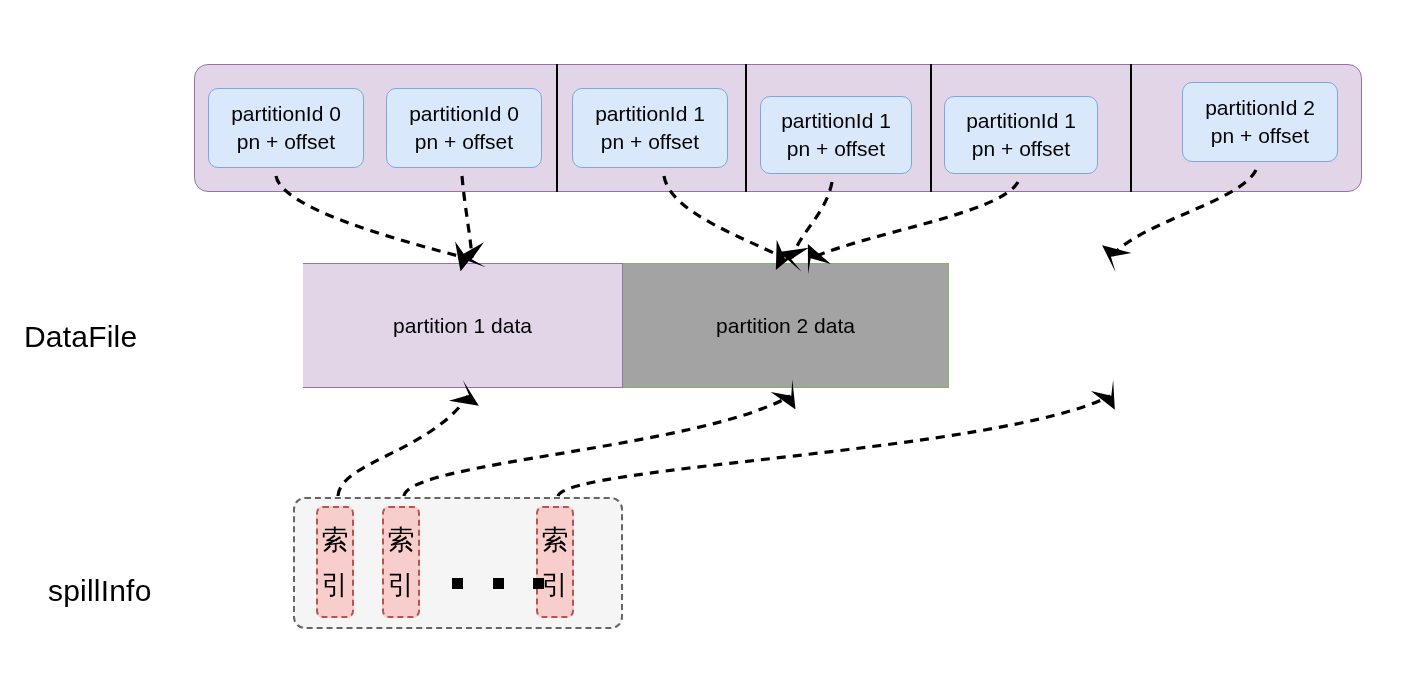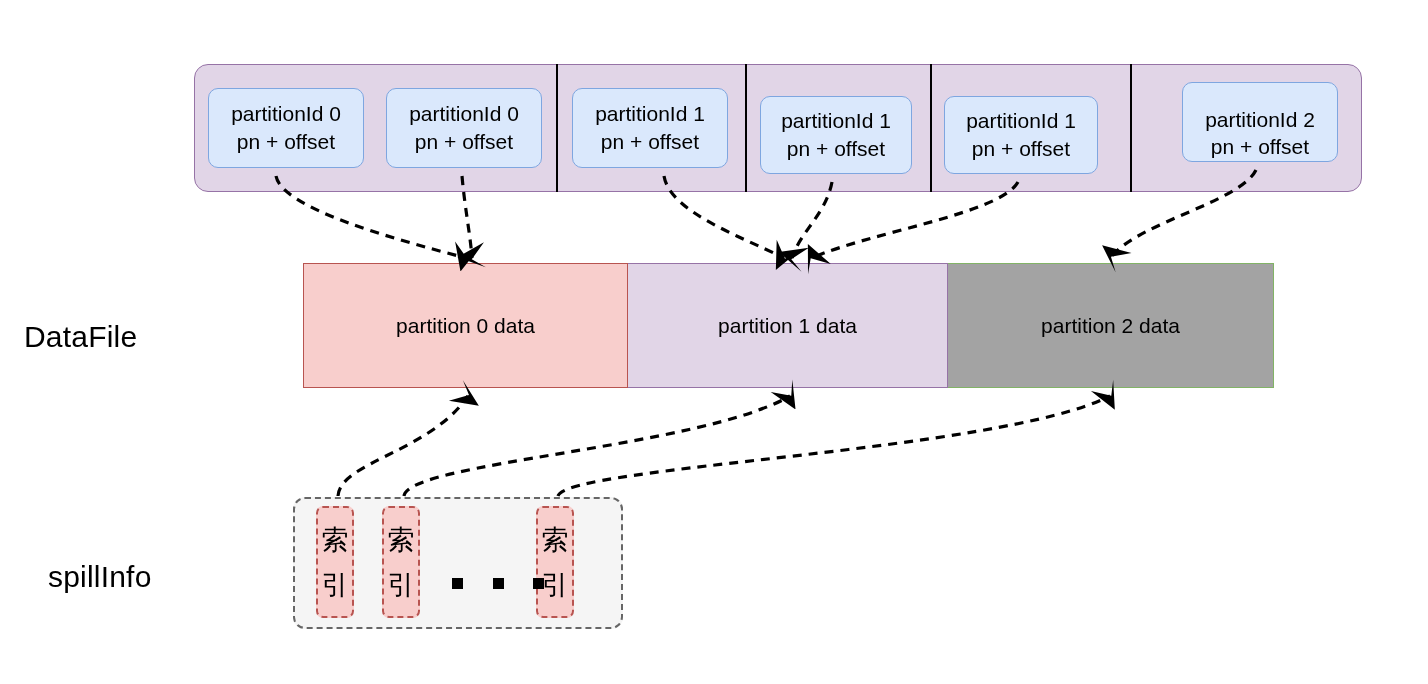--- a/index.html
+++ b/index.html
@@ -21,21 +21,21 @@
 
   
   .row-label {
     position: absolute;
     font-size: 30px;
     color: #000000;
     white-space: nowrap;
     letter-spacing: 0.2px;
   }
   #label-datafile { left: 24px; top: 320px; }
-  #label-spillinfo { left: 48px; top: 560px; }
+  #label-spillinfo { left: 48px; top: 574px; }
 
   
   #record-container {
     position: absolute;
     left: 194px;
     top: 64px;
     width: 1168px;
     height: 128px;
     background: #e1d5e7;
     border: 1px solid #9673a6;
@@ -180,27 +180,26 @@
   <div class="record-card" style="left:760px; top:96px; width:152px; height:78px;">
     <span class="line">partitionId 1</span>
     <span class="line">pn + offset</span>
   </div>
 
   <div class="record-card" style="left:944px; top:96px; width:154px; height:78px;">
     <span class="line">partitionId 1</span>
     <span class="line">pn + offset</span>
   </div>
 
-  <div class="record-card" style="left:1182px; top:82px; width:156px; height:80px;justify-content:flex-end;">
+  <div class="record-card" style="left:1182px; top:82px; width:156px; height:80px;">
     <span class="line">partitionId 2</span>
     <span class="line">pn + offset</span>
   </div>
 
   <div id="datafile-row">
-    <div class="partition-block p0">partition 0 data</div>
     <div class="partition-block p1">partition 1 data</div>
     <div class="partition-block p2">partition 2 data</div>
   </div>
 
   <div id="spill-container"></div>
 
   <div class="spill-item" style="left:316px;">
     <span class="ch">索</span>
     <span class="ch">引</span>
   </div>

